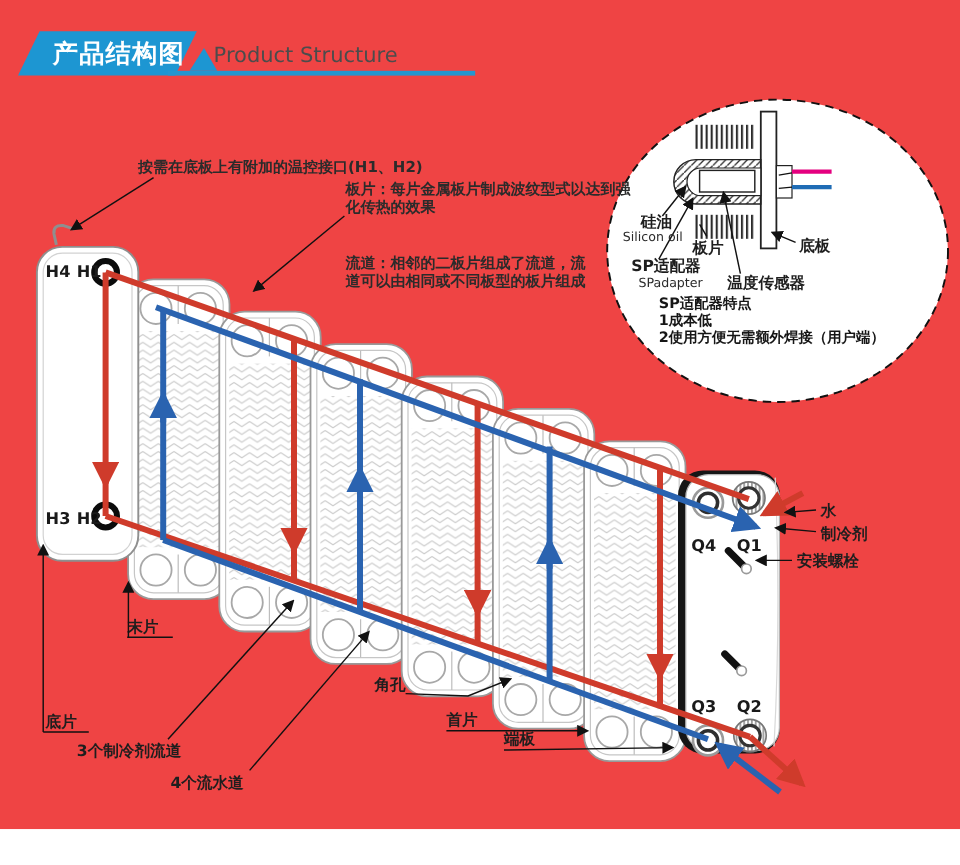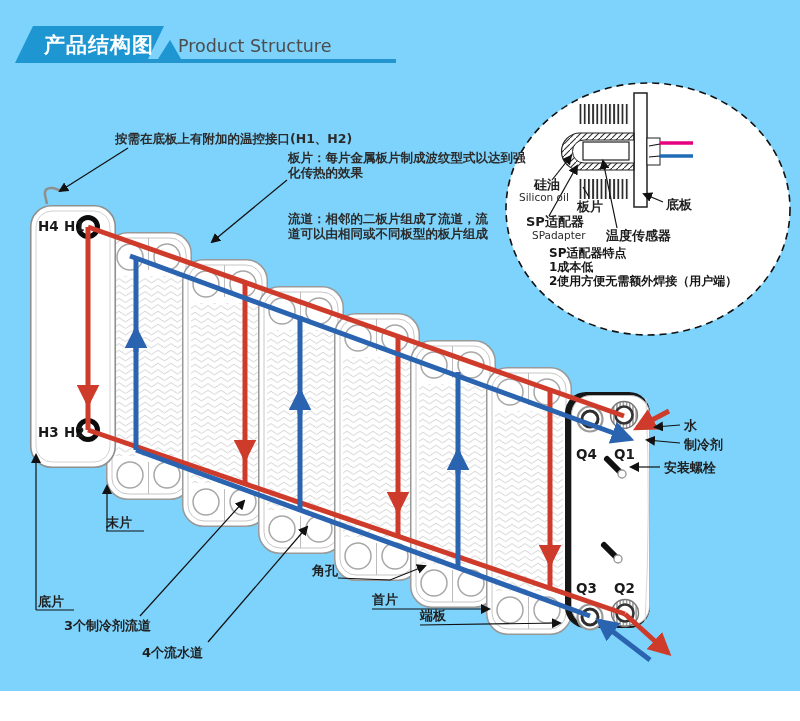--- a/index.html
+++ b/index.html
@@ -1,16 +1,16 @@
 <!DOCTYPE html>
 <html><head>
 <meta charset="utf-8">
 <style>
   html,body{margin:0;padding:0;background:#ffffff;}
-  .stage{position:relative;width:800px;height:691px;background:#7dd3fc;overflow:hidden;
+  .stage{position:relative;width:800px;height:691px;background:#ef4444;overflow:hidden;
          font-family:"DejaVu Sans",sans-serif;}
   svg{display:block}
   text{font-family:"DejaVu Sans",sans-serif;fill:#2a2a2a;}
   .t-banner{font-size:21px;font-weight:bold;fill:#ffffff;letter-spacing:1px;}
   .t-en{font-size:17.5px;fill:#4c4c4c;}
   .t-note{font-size:12.5px;font-weight:600;fill:#2b2b2b;}
   .t-lab{font-size:13px;font-weight:600;fill:#1e1e1e;}
   .t-port{font-size:13.5px;font-weight:600;fill:#1a1a1a;}
   .t-sm{font-size:10.5px;fill:#2b2b2b;}
   .t-feat{font-size:12px;font-weight:600;fill:#161616;}

